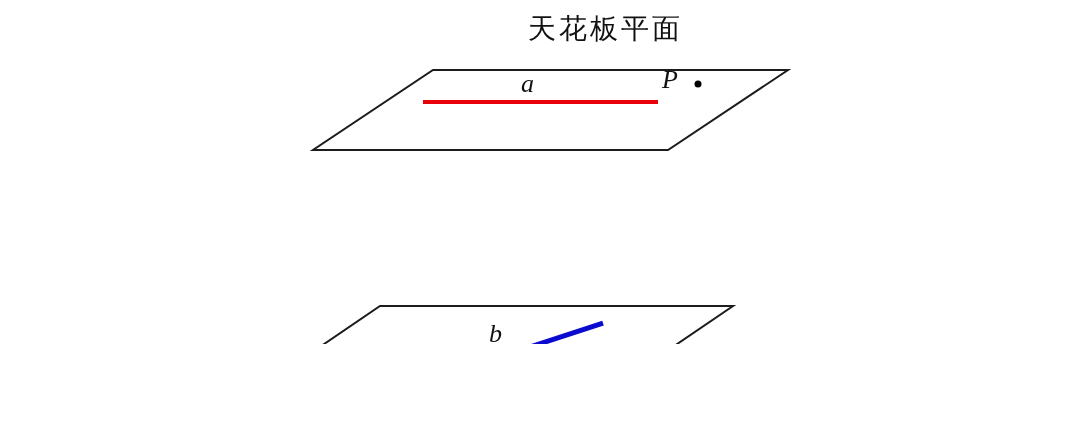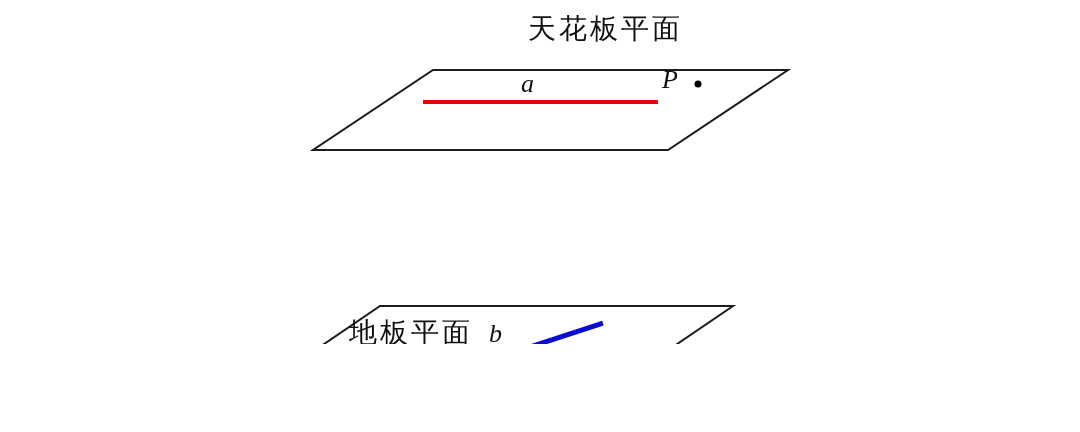--- a/index.html
+++ b/index.html
@@ -60,17 +60,16 @@
 
     <polyline fill="none" stroke-linecap="butt" points="460,370 603,323" stroke="#0b0bd0" stroke-width="5"></polyline>
   </svg>
 
   <div class="lbl plane-label ceiling-title">天花板平面</div>
 
   <div class="lbl math-label label-a">a</div>
 
   <div class="lbl math-label label-p">P</div>
 
-  <div class="lbl plane-label floor-title">地板平面</div>
 
   <div class="lbl math-label label-b">b</div>
 
 </div>
 
 </body></html>

